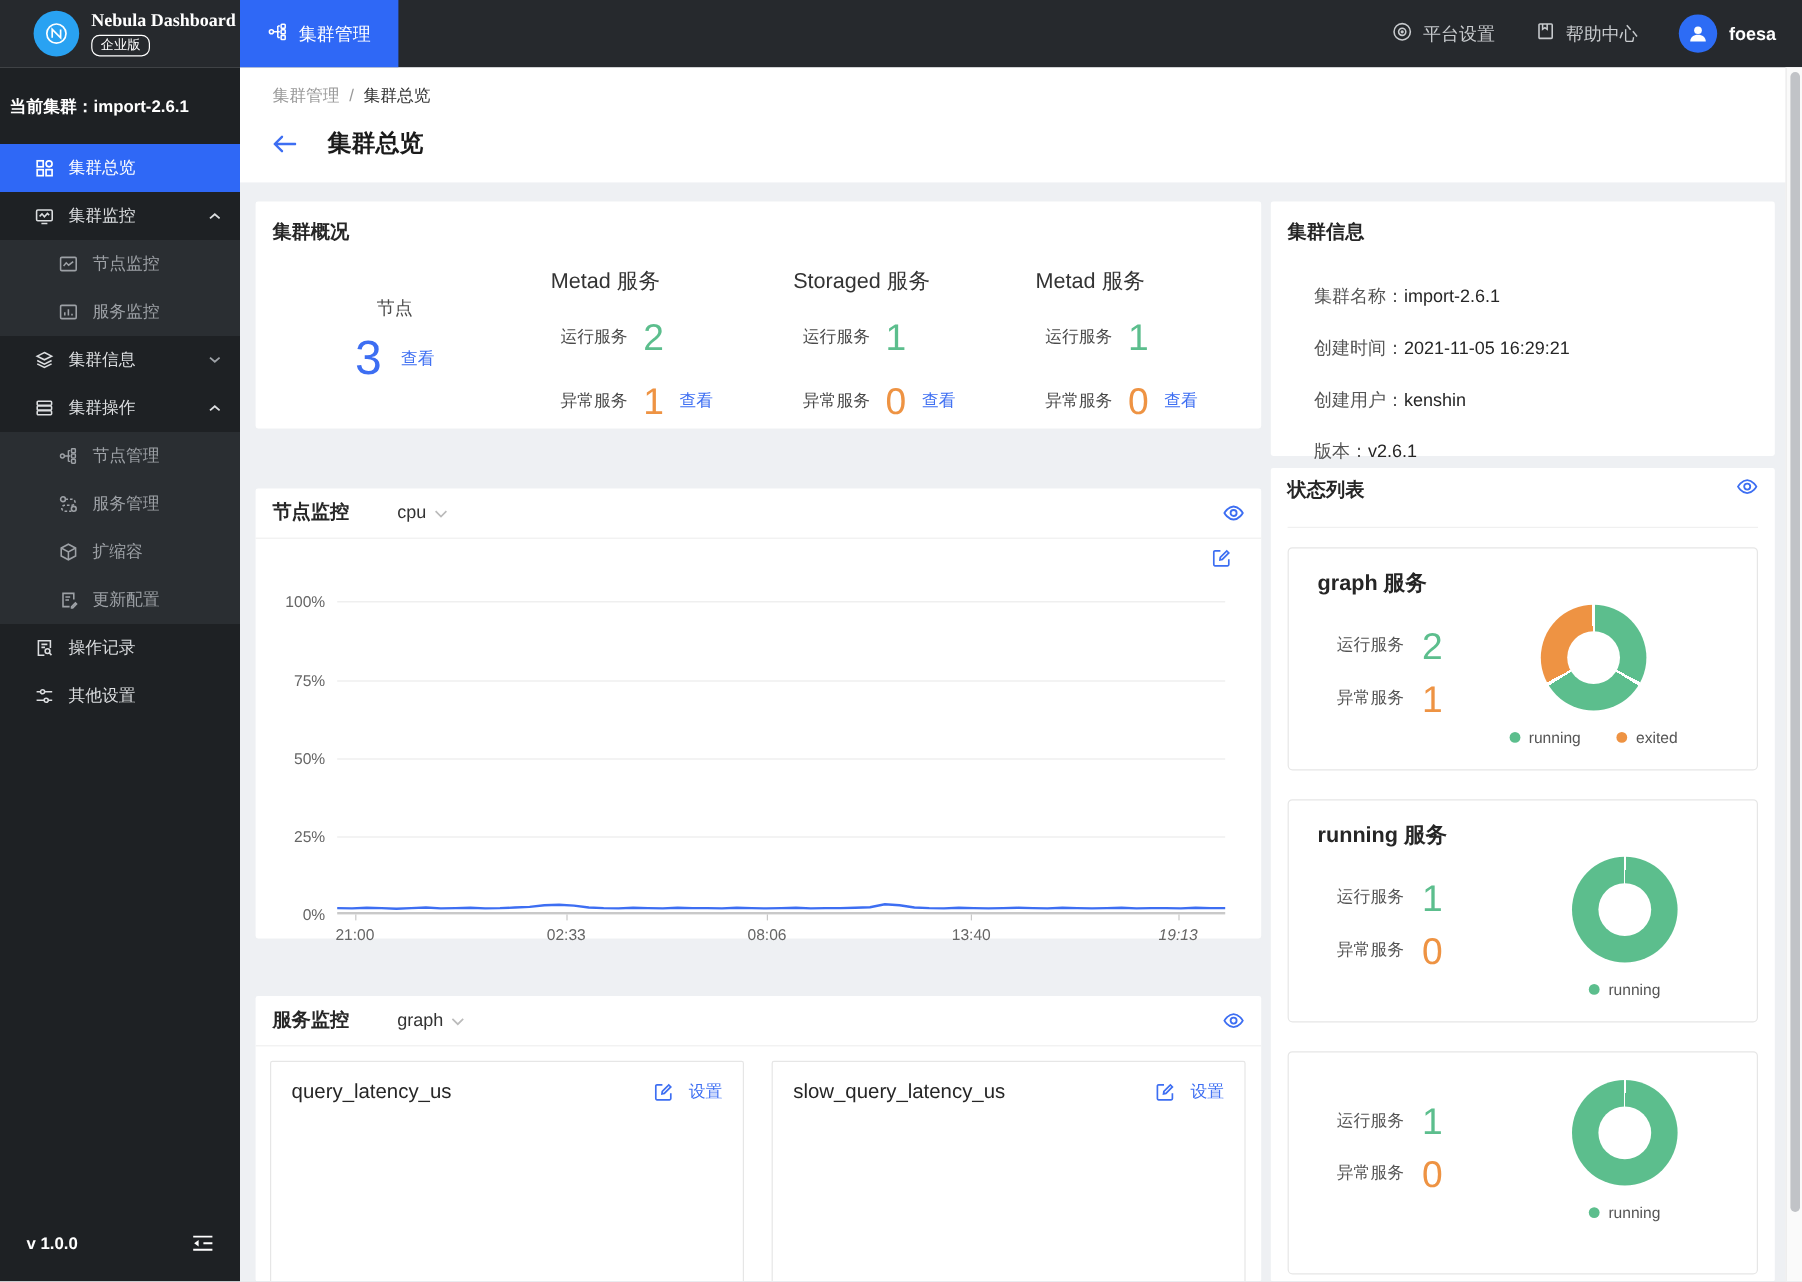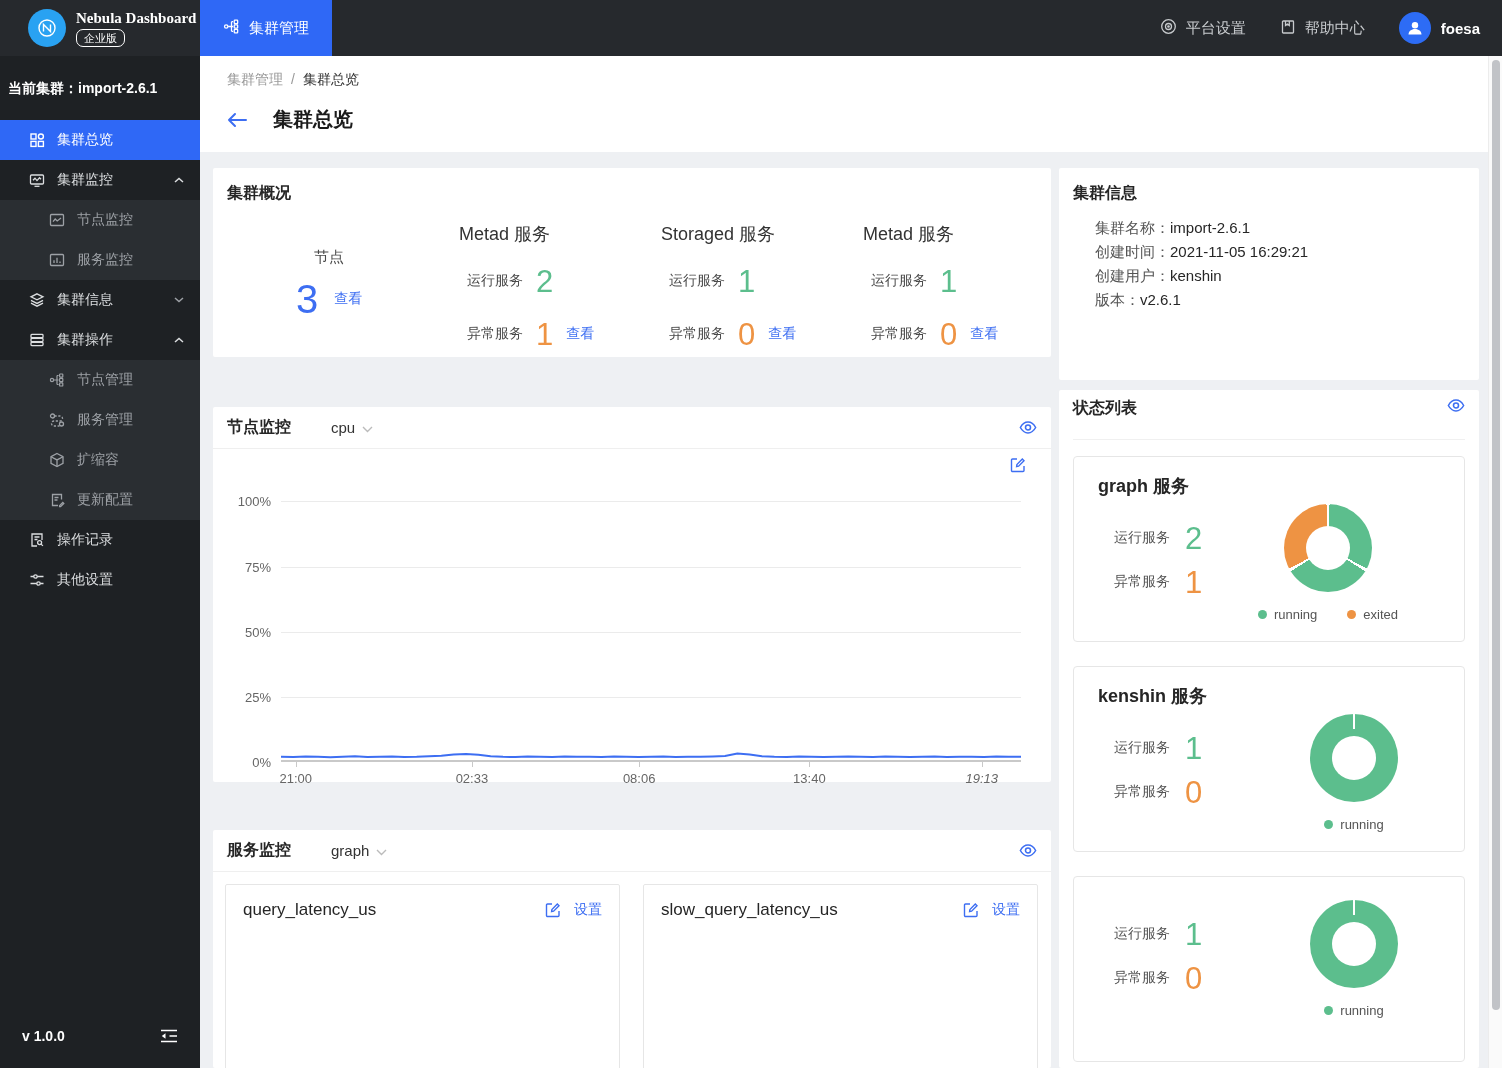--- a/index.html
+++ b/index.html
@@ -65,21 +65,21 @@
   .ov-svc-row { margin-top:17px; display:flex; align-items:center; gap:13px; padding-left:8px; height:36px; }
   .ov-svc-row-label { font-size:14px; color:#4a4a4a; }
   .num { font-size:31px; font-weight:500; line-height:1; }
   .green { color:#5cbe8d; }
   .orange { color:#ee9343; }
 
   
   .info-card { height:212px; }
   .info-card .card-title { padding:15px 14px 0 14px; }
   .info-rows { padding:10px 0 0 36px; }
-  .info-row { margin-top:5px; font-size:15px; }
+  .info-row { margin-top:24px; font-size:15px; }
   .info-label { color:#555; }
   .info-value { color:#262626; }
 
   
   .panel-header { height:42px; display:flex; align-items:center; padding:0 14px; border-bottom:1px solid #efefef; }
   .metric-select { margin-left:40px; font-size:15px; color:#333; display:flex; align-items:center; gap:7px; cursor:pointer; }
   .icon-btn { margin-left:auto; color:#3d6ef2; display:flex; cursor:pointer; }
 
   
   .nm-card { margin-top:10px; height:420px; position:relative; }
@@ -563,21 +563,21 @@
                     <span class="legend-item">
                         <span class="legend-dot" style="background: rgb(238, 147, 67);"></span>
                         <span>exited</span>
                       </span>
                   </div>
                 </div>
               </div>
             </div>
 
             <div class="svc-status-card">
-              <div class="ss-name">kenshin 服务</div>
+              <div class="ss-name">running 服务</div>
               <div class="ss-body">
                 <div class="ss-stats">
                   <div class="ss-stat">
                     <span class="ss-stat-label">运行服务</span>
                     <span class="num green">1</span>
                   </div>
                   <div class="ss-stat">
                     <span class="ss-stat-label">异常服务</span>
                     <span class="num orange">0</span>
                   </div>

